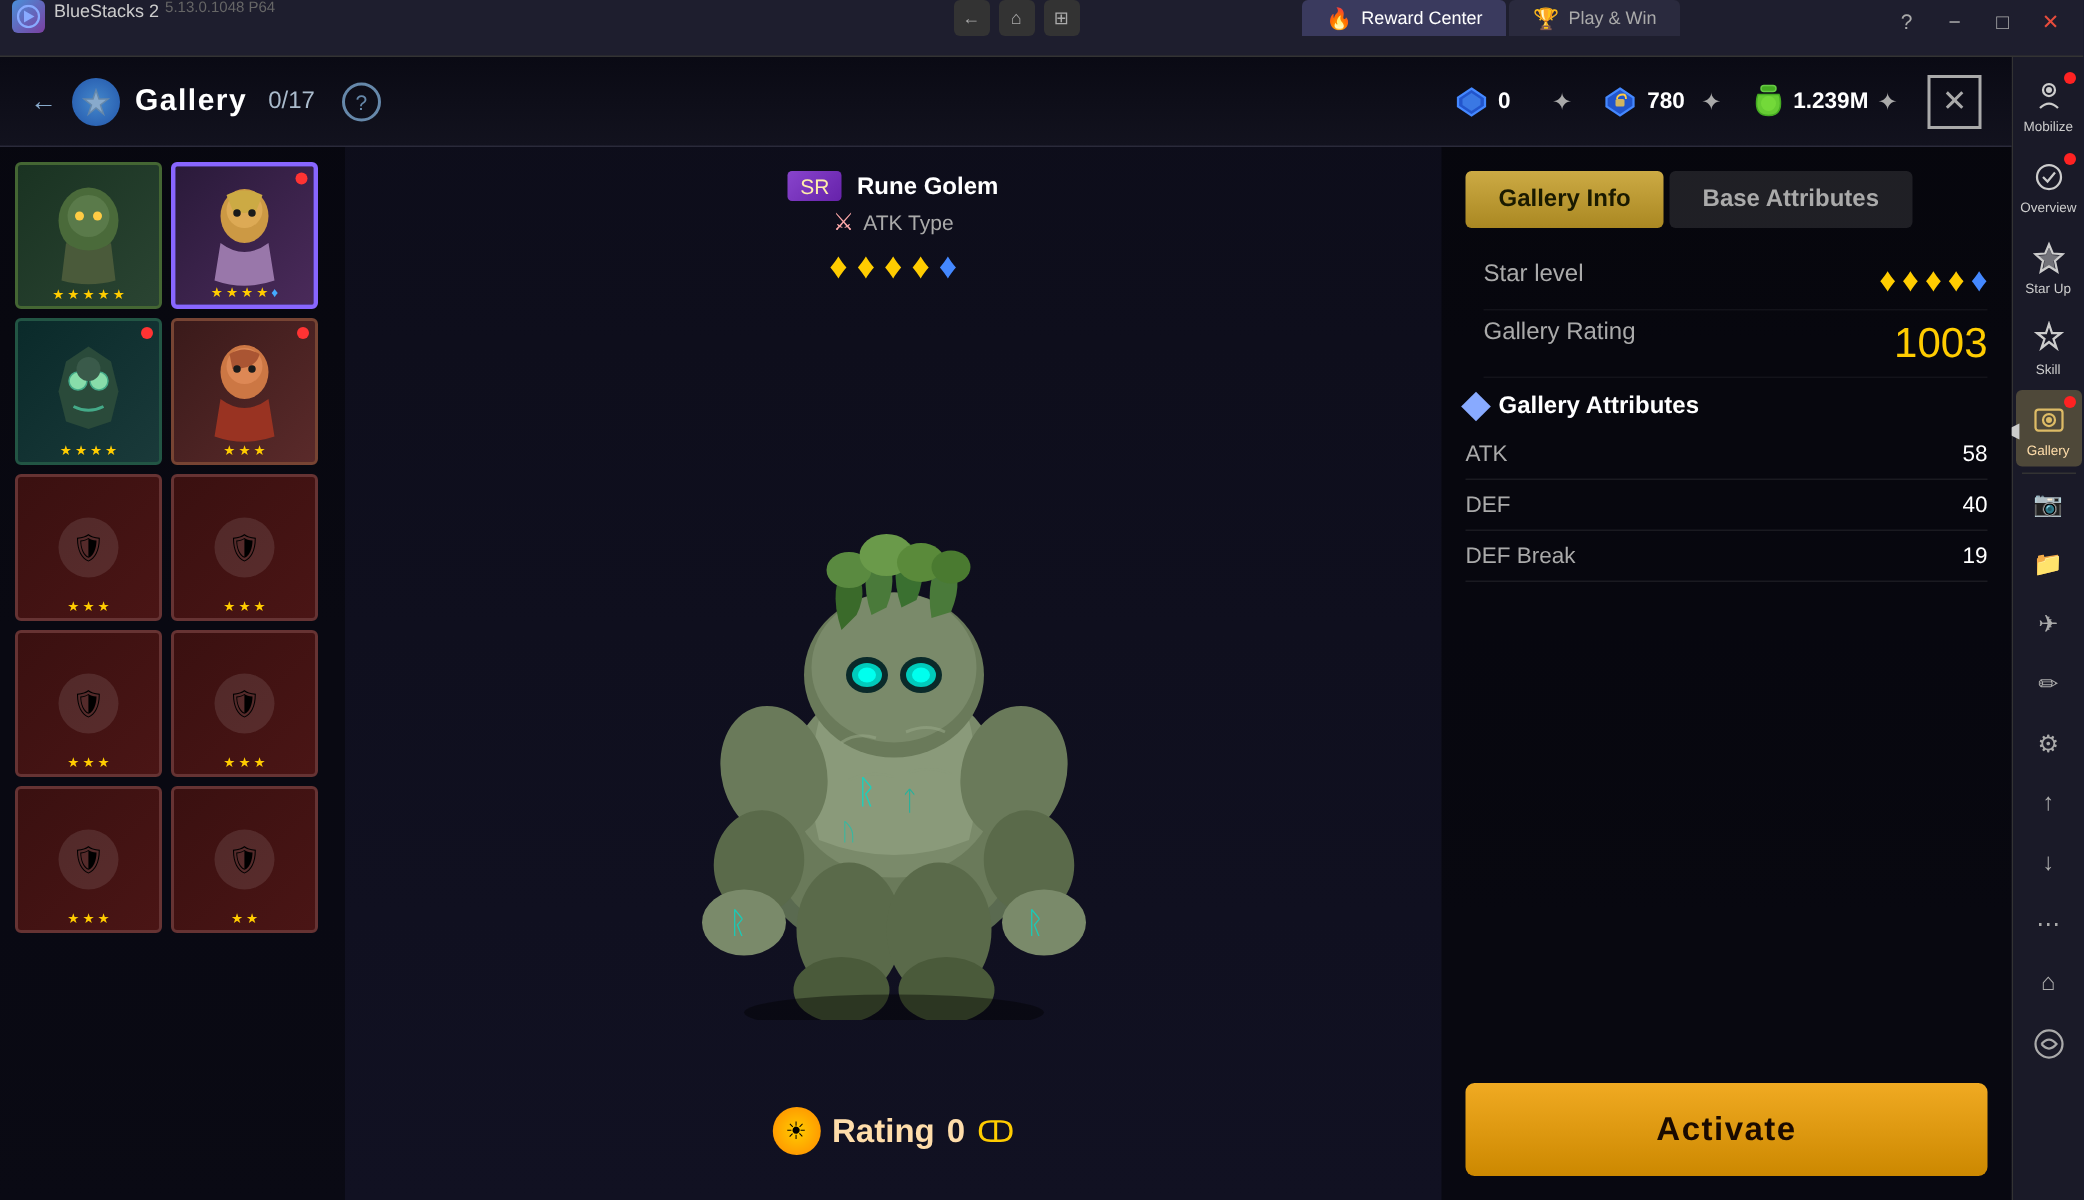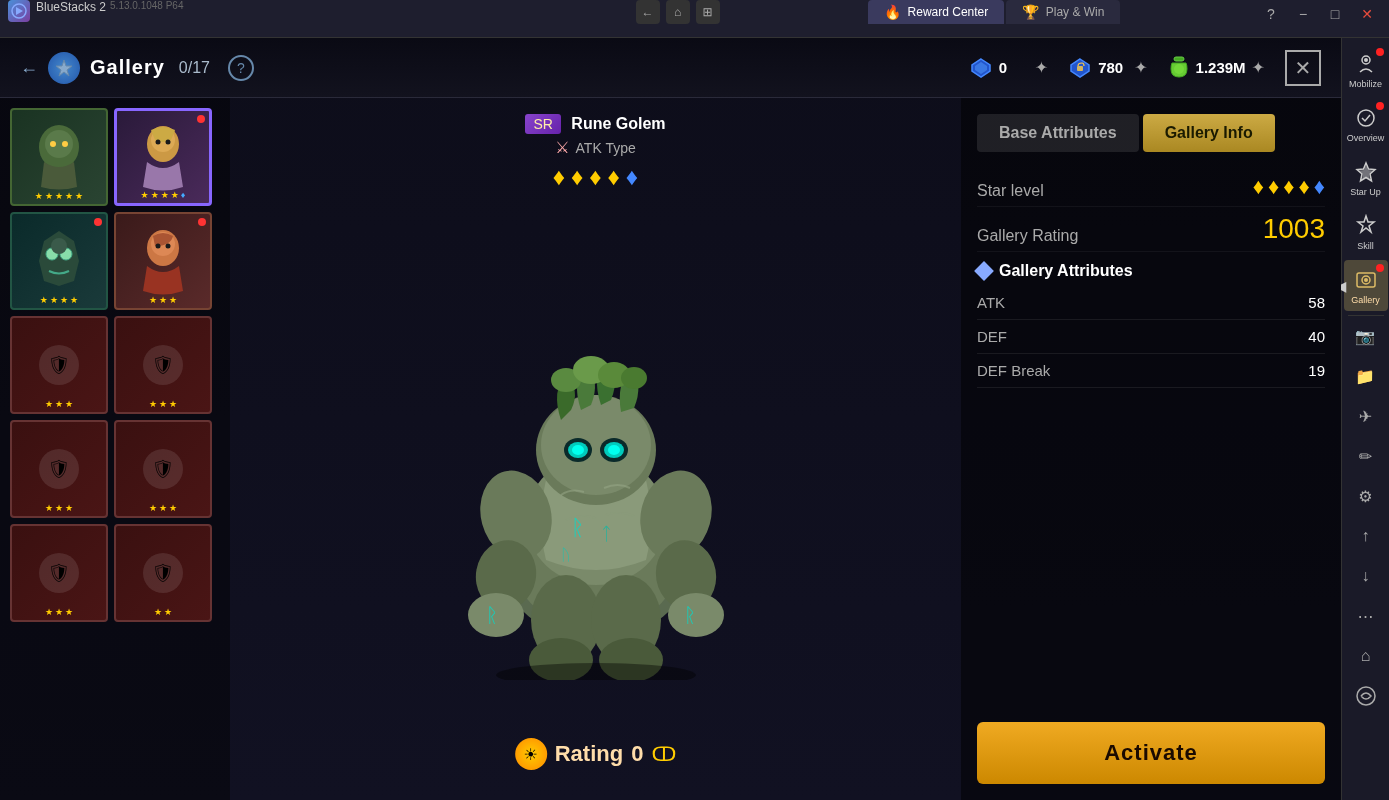--- a/index.html
+++ b/index.html
@@ -325,23 +325,24 @@
       background: linear-gradient(180deg, #ccaa44, #aa8822);
       color: #1a1a00;
     }
     .info-tab.inactive {
       background: rgba(255,255,255,0.1);
       color: #aaaaaa;
     }
     .stat-row {
       display: flex;
       justify-content: space-between;
-      align-items: flex-end;
+      align-items: flex-start;
       padding: 6px 0;
       border-bottom: 1px solid rgba(255,255,255,0.05);
+      margin-left: 12px;
     }
     .stat-label {
       color: #aaaaaa;
       font-size: 16px;
     }
     .stat-stars {
       display: flex; gap: 4px; align-items: center;
     }
     .gallery-rating-value {
       color: #ffcc00;
@@ -875,22 +876,22 @@
           <div class="rating-sun-icon">☀</div>
           <span class="rating-text">Rating</span>
           <span class="rating-text">0</span>
           <span class="rating-spiral-right">ↀ</span>
         </div>
       </div>
     </div>
 
     <div class="info-panel">
       <div class="info-tabs">
+        <button class="info-tab active">Gallery Info</button>
         <button class="info-tab inactive">Base Attributes</button>
-        <button class="info-tab active">Gallery Info</button>
       </div>
 
       <div class="stat-row">
         <span class="stat-label">Star level</span>
         <div class="stat-stars">
           <span style="color:#ffcc00;font-size:22px;">♦</span>
           <span style="color:#ffcc00;font-size:22px;">♦</span>
           <span style="color:#ffcc00;font-size:22px;">♦</span>
           <span style="color:#ffcc00;font-size:22px;">♦</span>
           <span style="color:#4488ff;font-size:22px;">♦</span>

